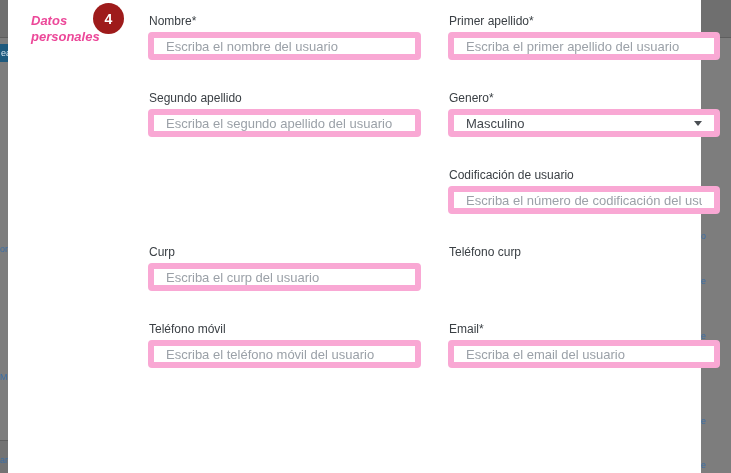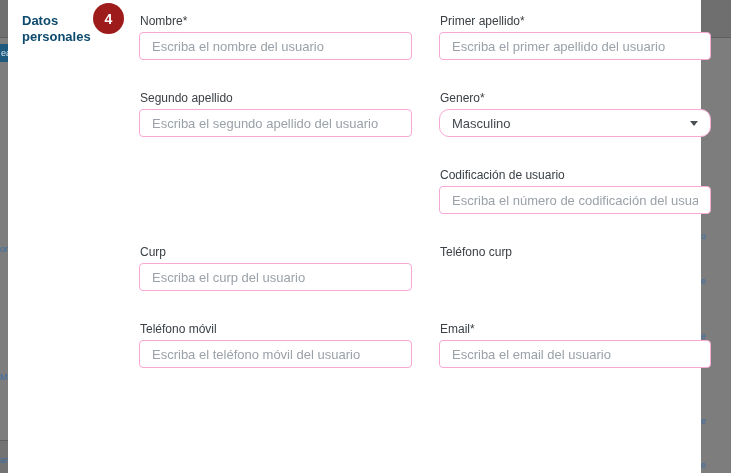--- a/index.html
+++ b/index.html
@@ -11,41 +11,41 @@
   .strip{position:absolute;top:0;height:473px;background:#7d7d7d;overflow:hidden;}
   .strip-left{left:0;width:8px;}
   .strip-right{right:0;width:30px;}
   .seg{position:absolute;left:0;width:100%;}
   .seg-top{top:0;height:37px;background:#6f6f6f;border-bottom:1px solid #5e5e5e;}
   .seg-active{top:44px;height:18px;background:#1e5a7e;color:#d9e7f1;font-size:9px;line-height:18px;padding-left:1px;box-sizing:border-box;}
   .seg-bottom{top:440px;height:33px;background:#737373;border-top:1px solid #5f5f5f;}
   .frag{position:absolute;left:0;width:100%;font-size:9px;line-height:10px;color:#3b6ea5;overflow:hidden;white-space:nowrap;}
   
   .section-title{
-    position:absolute;left:22px;top:13px;width:74px;
-    font-size:13px;font-weight:bold;color:#0c4a6e;line-height:16px;
+    position:absolute;left:31px;top:13px;width:74px;
+    font-size:13px;font-weight:bold;color:#ec4899;line-height:16px;font-style:italic;
   }
   .step-badge{
     position:absolute;left:93px;top:3px;width:31px;height:31px;border-radius:50%;
     background:#9e1b1b;color:#ffffff;font-size:14px;font-weight:bold;
     display:flex;align-items:center;justify-content:center;z-index:2;
   }
   
   .form-grid{
-    position:absolute;left:139px;top:14px;
+    position:absolute;left:148px;top:14px;
     display:grid;grid-template-columns:273px 272px;column-gap:27px;row-gap:31px;
   }
   .field-label{display:block;font-size:12px;line-height:14px;color:#3b4045;margin:0 0 4px 1px;}
   .control{
     width:100%;height:28px;box-sizing:border-box;background:#ffffff;
-    border:1px solid #f9a8d4;border-radius:4px;
+    border:6px solid #f9a8d4;border-radius:4px;
   }
   input.control{padding:0 12px;font-size:13px;color:#495057;font-family:inherit;outline:none;}
   input.control::placeholder{color:#9ba1a8;opacity:1;}
-  .select{display:flex;align-items:center;justify-content:space-between;padding:0 12px;cursor:pointer;border-radius:10px;}
+  .select{display:flex;align-items:center;justify-content:space-between;padding:0 12px;cursor:pointer;}
   .select-value{font-size:13px;color:#43484e;}
   .caret{width:0;height:0;border-left:4px solid transparent;border-right:4px solid transparent;border-top:5px solid #4a4f54;}
 </style>
 </head>
 <body>
 
 <div class="page">
 
   <div class="strip strip-left">
     <div class="seg seg-top"></div>

